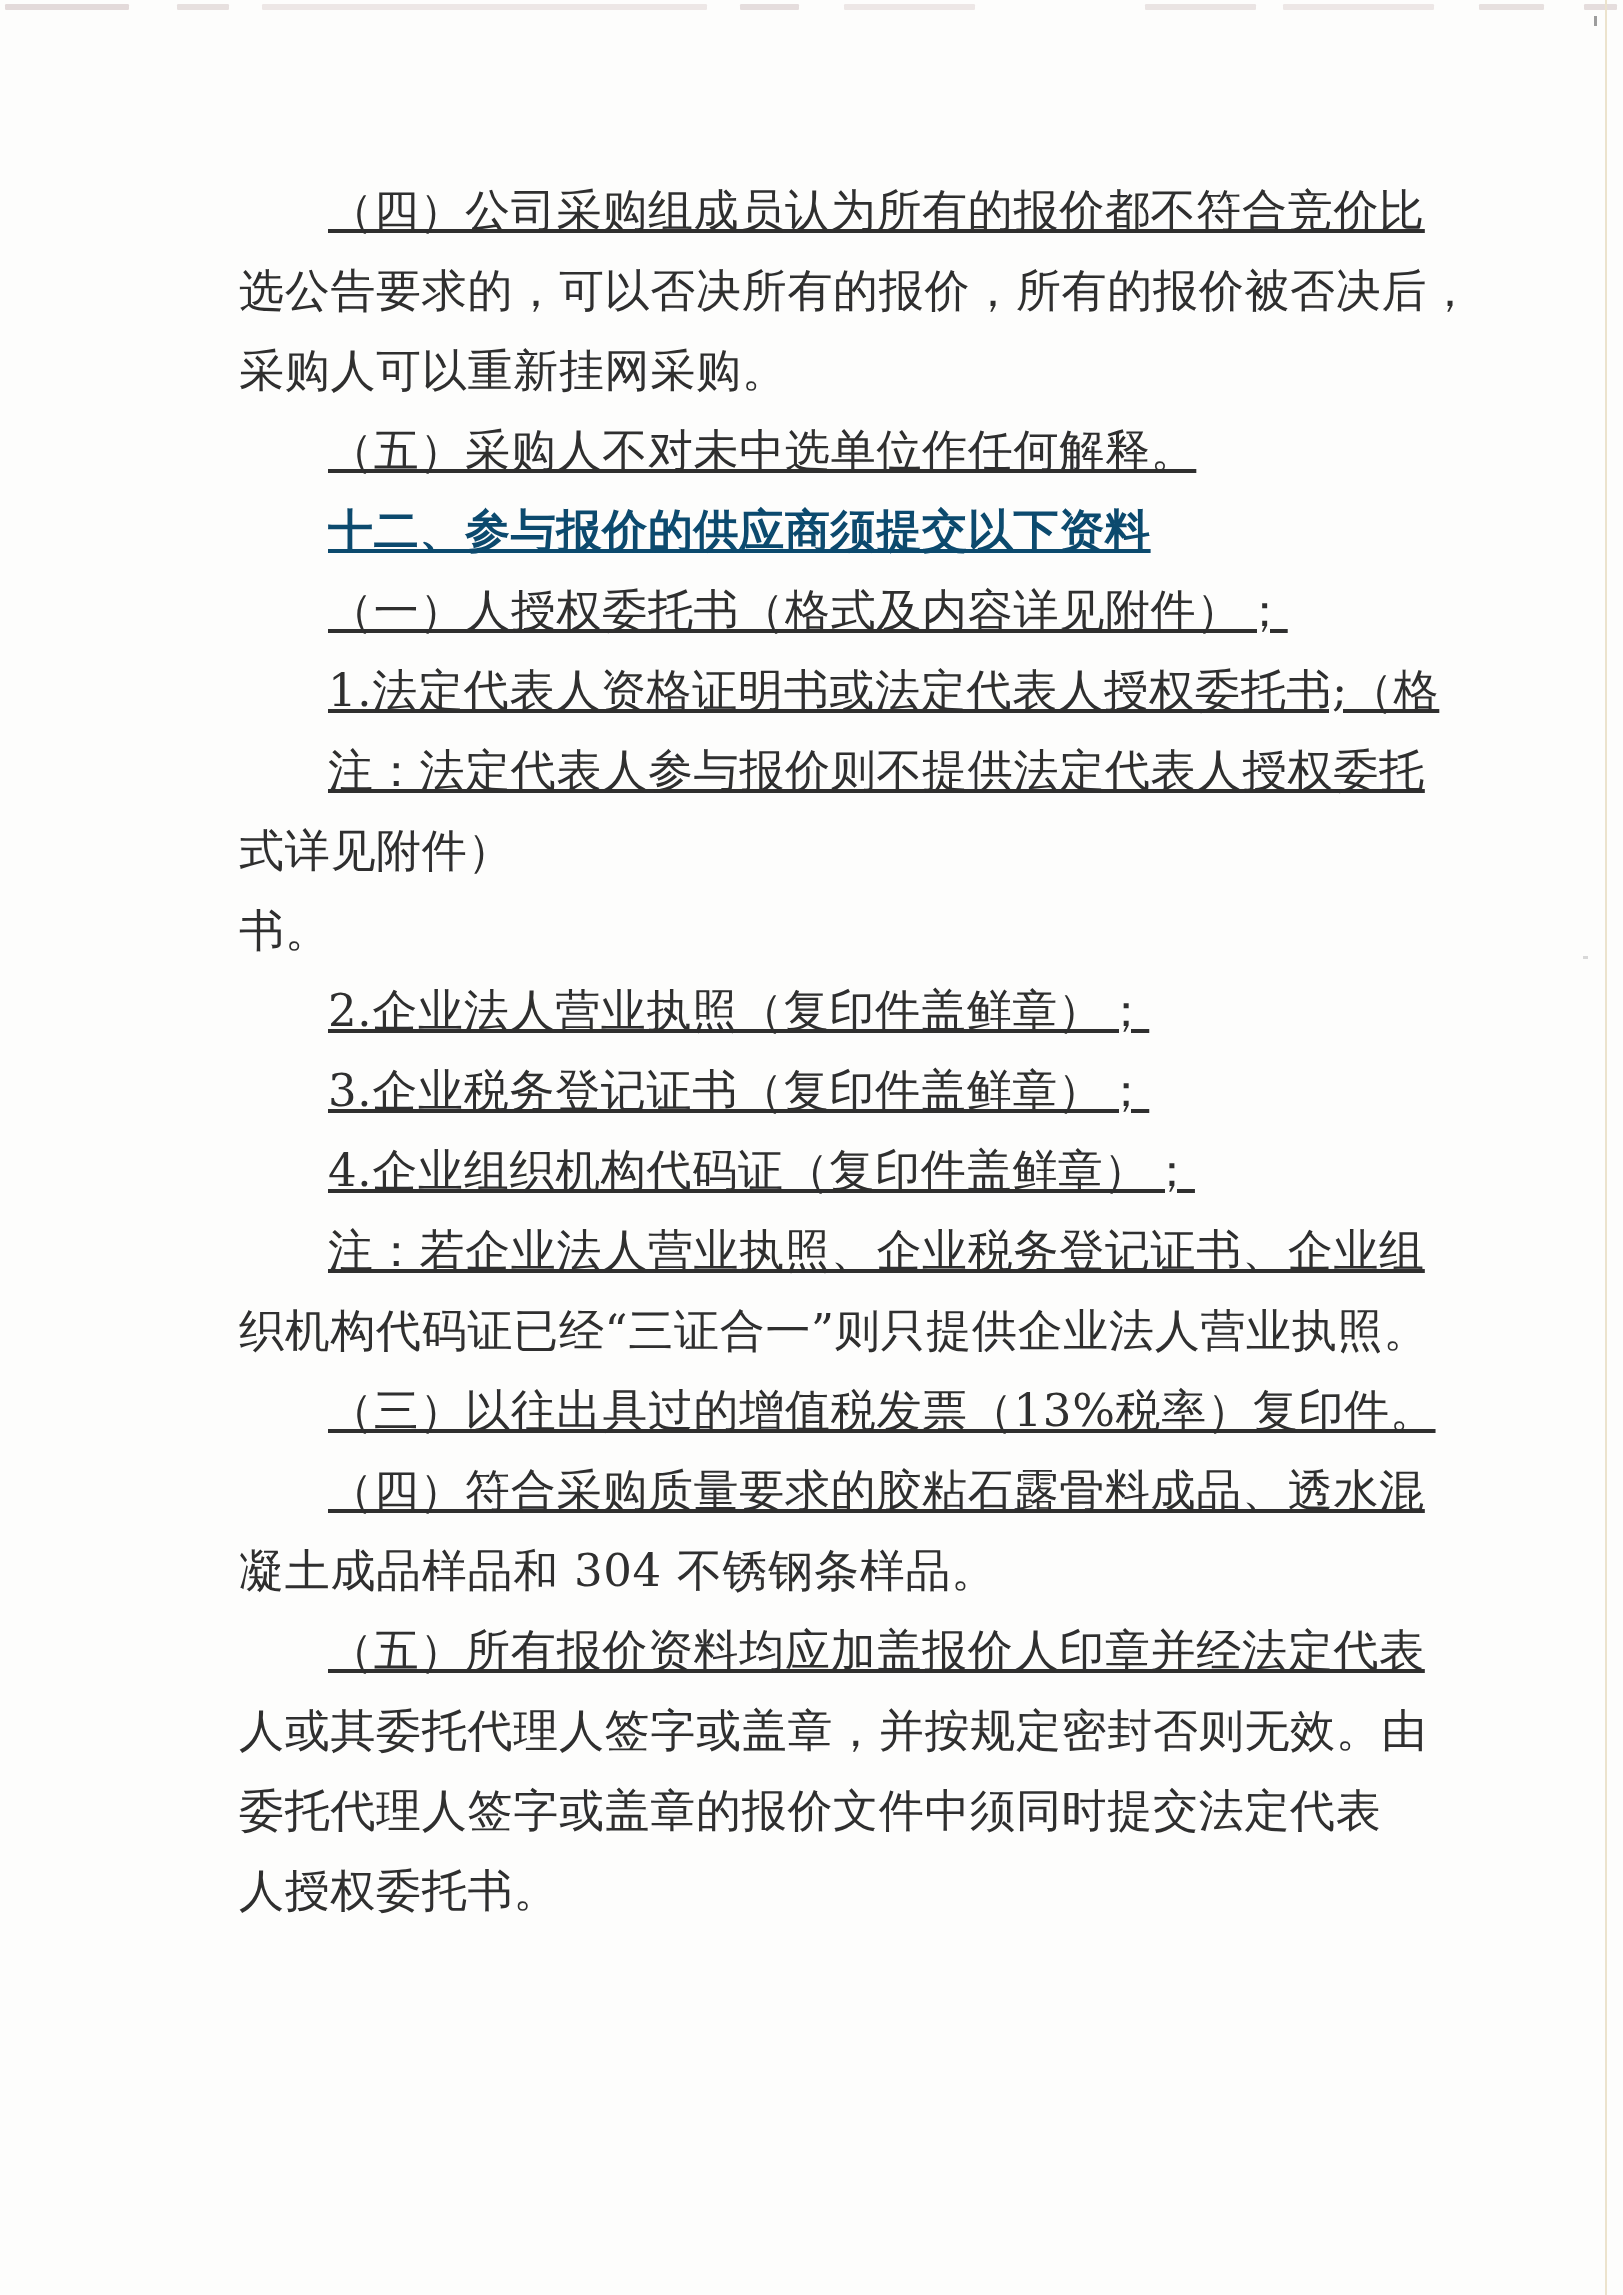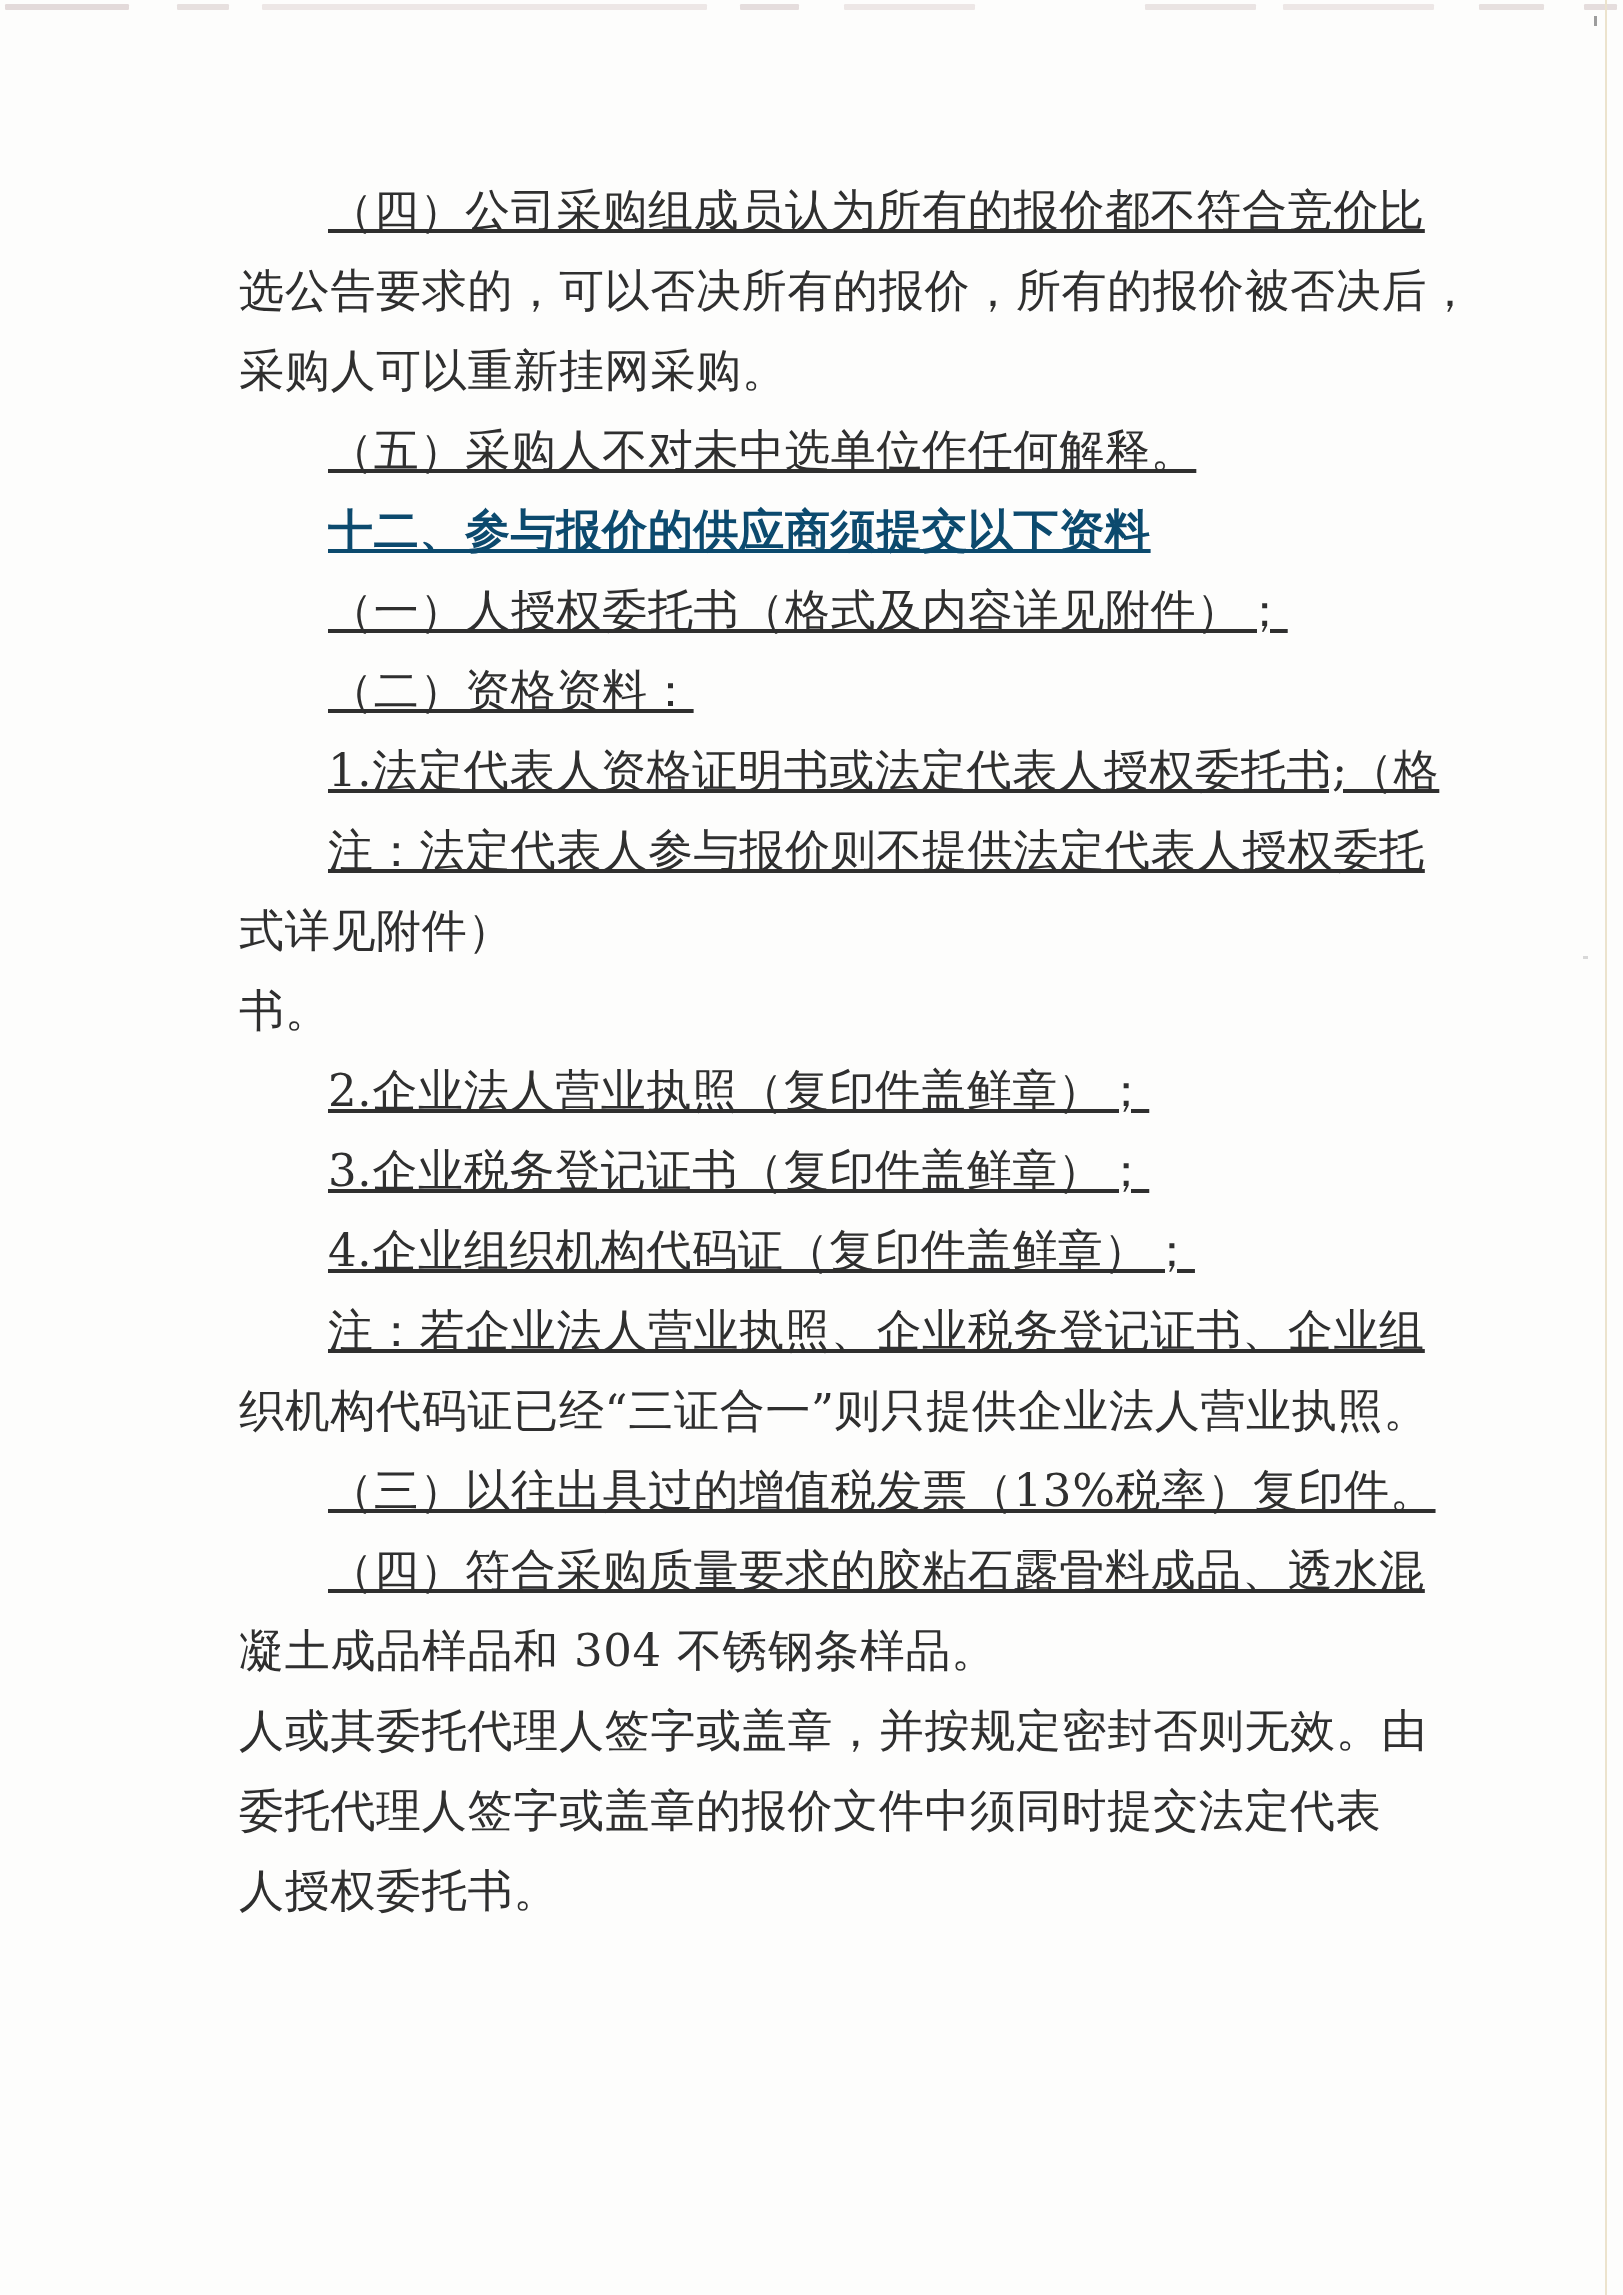--- a/index.html
+++ b/index.html
@@ -73,32 +73,32 @@
   <div class="speck" style="left:1594px;top:15.7px;width:2.6px;height:10.5px;opacity:.65;"></div>
   <div class="speck" style="left:1583px;top:956px;width:5.2px;height:3.3px;opacity:.25;"></div>
 
   <div class="textblock">
     <div class="line indent">（四）公司采购组成员认为所有的报价都不符合竞价比</div>
     <div class="line">选公告要求的，可以否决所有的报价，所有的报价被否决后，</div>
     <div class="line">采购人可以重新挂网采购。</div>
     <div class="line indent">（五）采购人不对未中选单位作任何解释。</div>
     <div class="line indent heading">十二、参与报价的供应商须提交以下资料</div>
     <div class="line indent">（一）人授权委托书（格式及内容详见附件）；</div>
-    <div class="line indent">（二）资格资料：</div>
     <div class="line indent">1.法定代表人资格证明书或法定代表人授权委托书;（格</div>
     <div class="line indent">注：法定代表人参与报价则不提供法定代表人授权委托</div>
     <div class="line">式详见附件）</div>
     <div class="line">书。</div>
     <div class="line indent">2.企业法人营业执照（复印件盖鲜章）；</div>
     <div class="line indent">3.企业税务登记证书（复印件盖鲜章）；</div>
     <div class="line indent">4.企业组织机构代码证（复印件盖鲜章）；</div>
     <div class="line indent">注：若企业法人营业执照、企业税务登记证书、企业组</div>
     <div class="line">织机构代码证已经“三证合一”则只提供企业法人营业执照。</div>
     <div class="line indent">（三）以往出具过的增值税发票（13%税率）复印件。</div>
     <div class="line indent">（四）符合采购质量要求的胶粘石露骨料成品、透水混</div>
     <div class="line">凝土成品样品和 304 不锈钢条样品。</div>
+    <div class="line indent">（五）所有报价资料均应加盖报价人印章并经法定代表</div>
     <div class="line">人或其委托代理人签字或盖章，并按规定密封否则无效。由</div>
     <div class="line">委托代理人签字或盖章的报价文件中须同时提交法定代表</div>
     <div class="line">人授权委托书。</div>
   </div>
 
 </div>
 
 
 </body></html>

